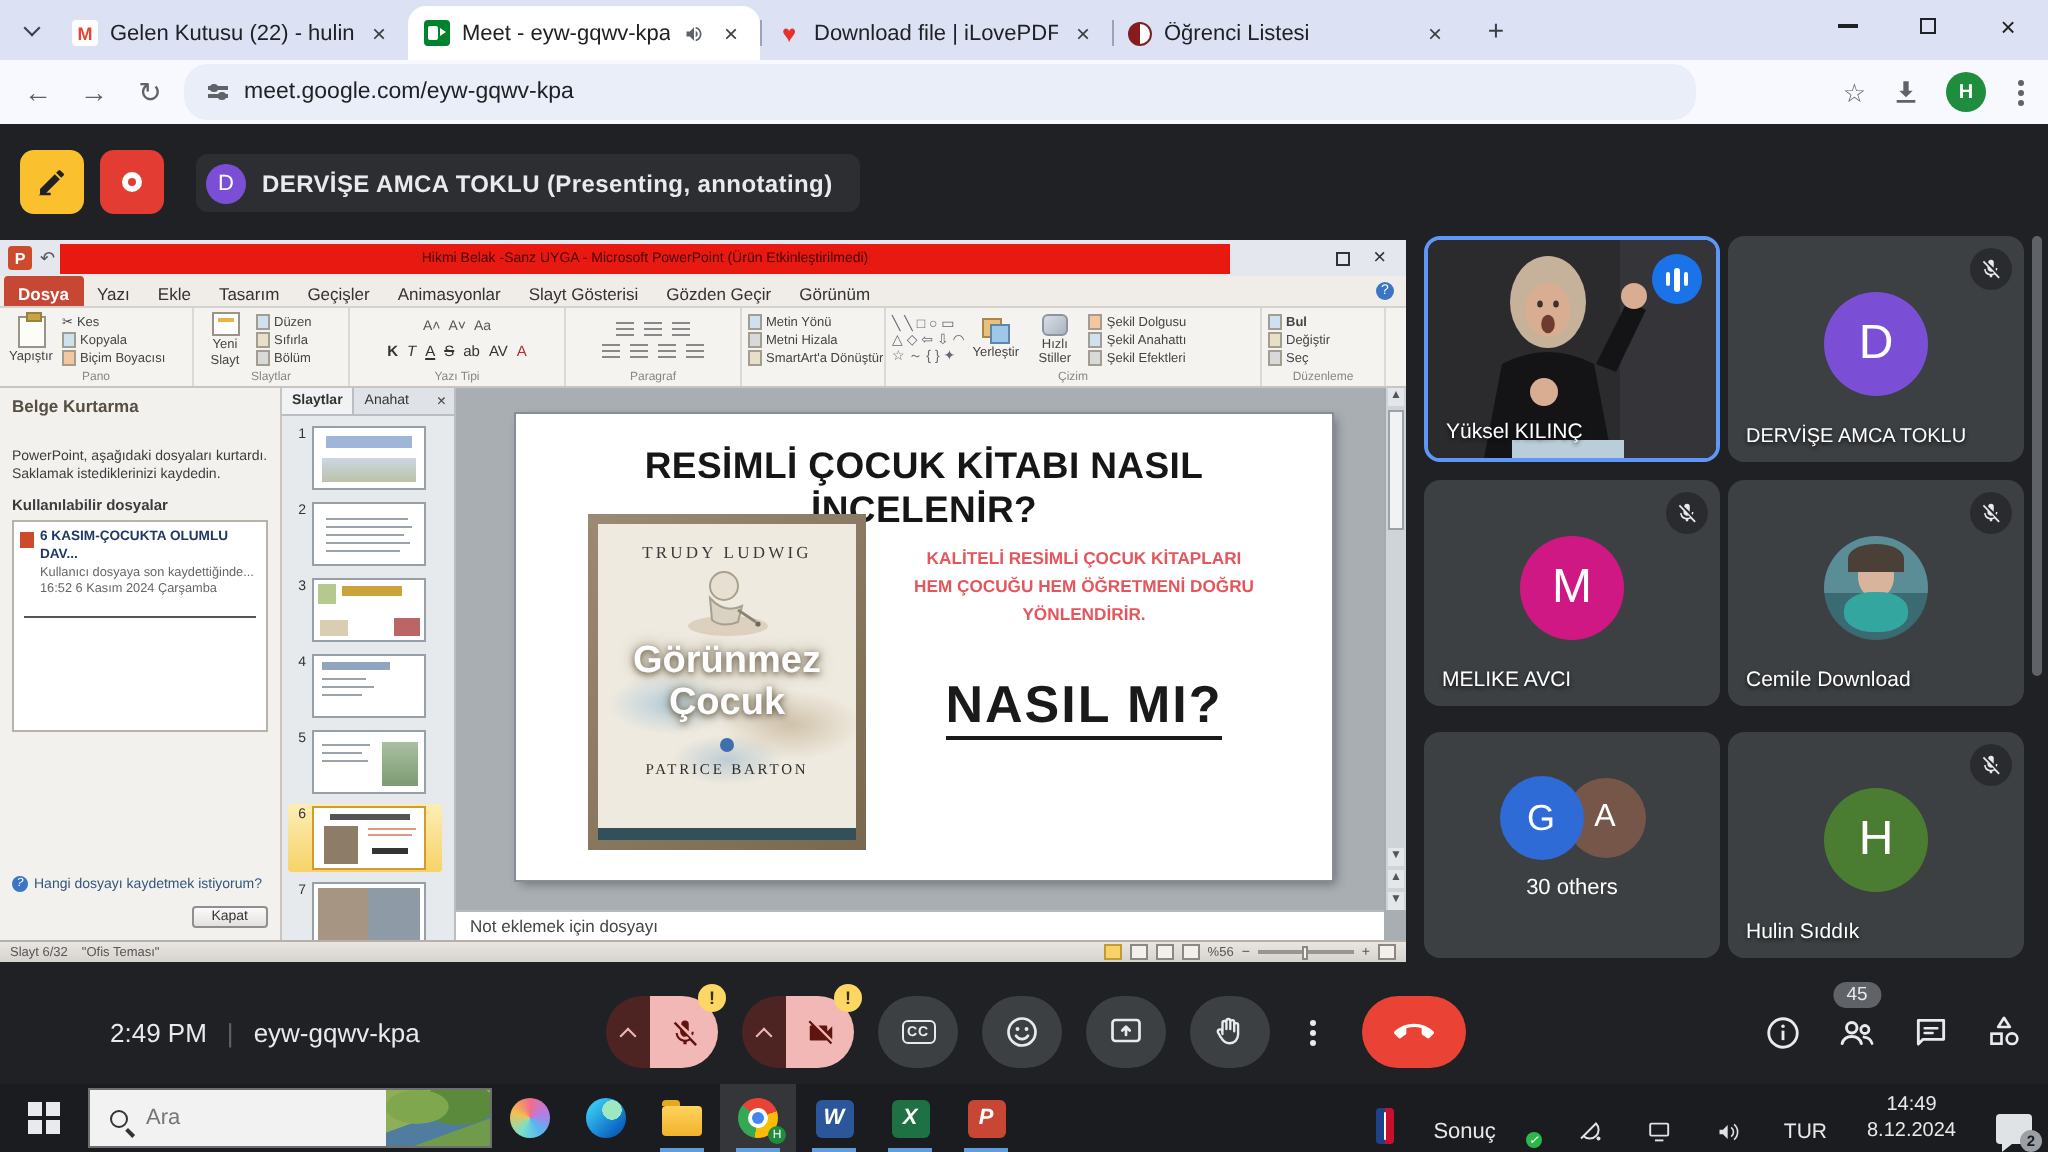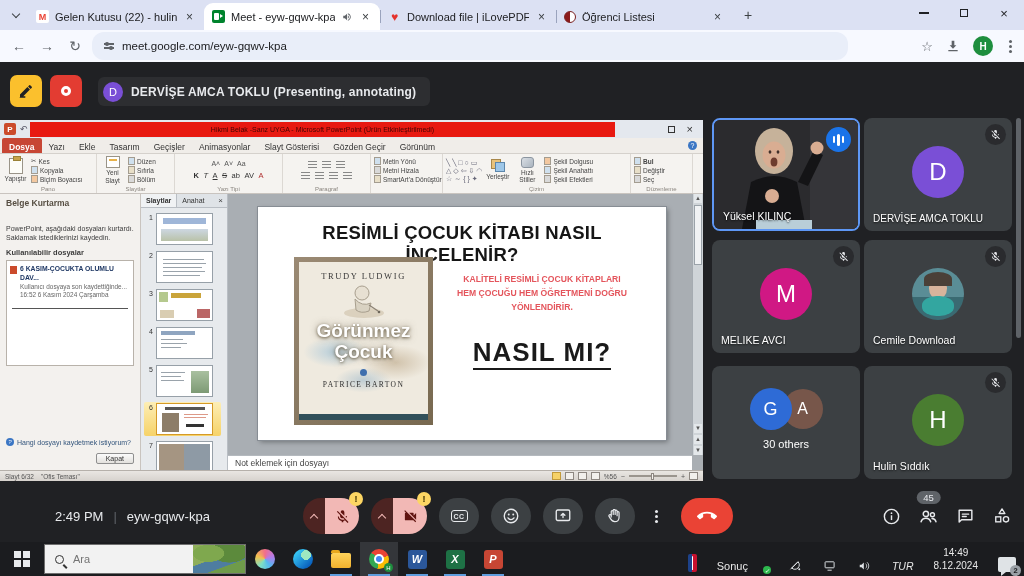--- a/index.html
+++ b/index.html
@@ -250,21 +250,21 @@
   .tray{margin-left:auto;display:flex;align-items:flex-end;gap:20px;padding-right:8px;color:#e8e8e8;}
   .nba{width:9px;height:18px;border-radius:2px;background:linear-gradient(90deg,#1d428a 50%,#c8102e 50%);position:relative;}
   .nba::before{content:"";position:absolute;left:4px;top:2px;width:1.5px;height:14px;background:#fff;border-radius:1px;}
   .sonuc{font-size:11px;}
   .shield{width:14px;height:15px;background:linear-gradient(135deg,#0f78d4 0 50%,#3a96e8 50%);
     clip-path:polygon(0 0,100% 0,100% 60%,50% 100%,0 60%);position:relative;}
   .shield-wrap{position:relative;}
   .shield-chk{position:absolute;right:-3px;bottom:-2px;width:8px;height:8px;border-radius:50%;background:#2db84d;
     color:#fff;font-size:6px;display:flex;align-items:center;justify-content:center;}
   .trayic{color:#dfe3e6;}
-  .lang{font-size:10.5px;font-style:italic;}
+  .lang{font-size:10.5px;}
   .clock{font-size:10px;line-height:1.3;text-align:center;}
   .notif{position:relative;width:18px;height:15px;background:#dfe3e6;border-radius:2px;}
   .notif::before{content:"";position:absolute;left:3px;bottom:-4px;border-top:4px solid #dfe3e6;border-right:5px solid transparent;}
   .notif .nb{position:absolute;right:-5px;bottom:-4px;width:11px;height:11px;border-radius:50%;background:#9aa0a6;
     color:#1b1c1f;font-size:7.5px;font-weight:700;display:flex;align-items:center;justify-content:center;}
 </style>
 </head>
 <body>
 
 <div class="screen">

